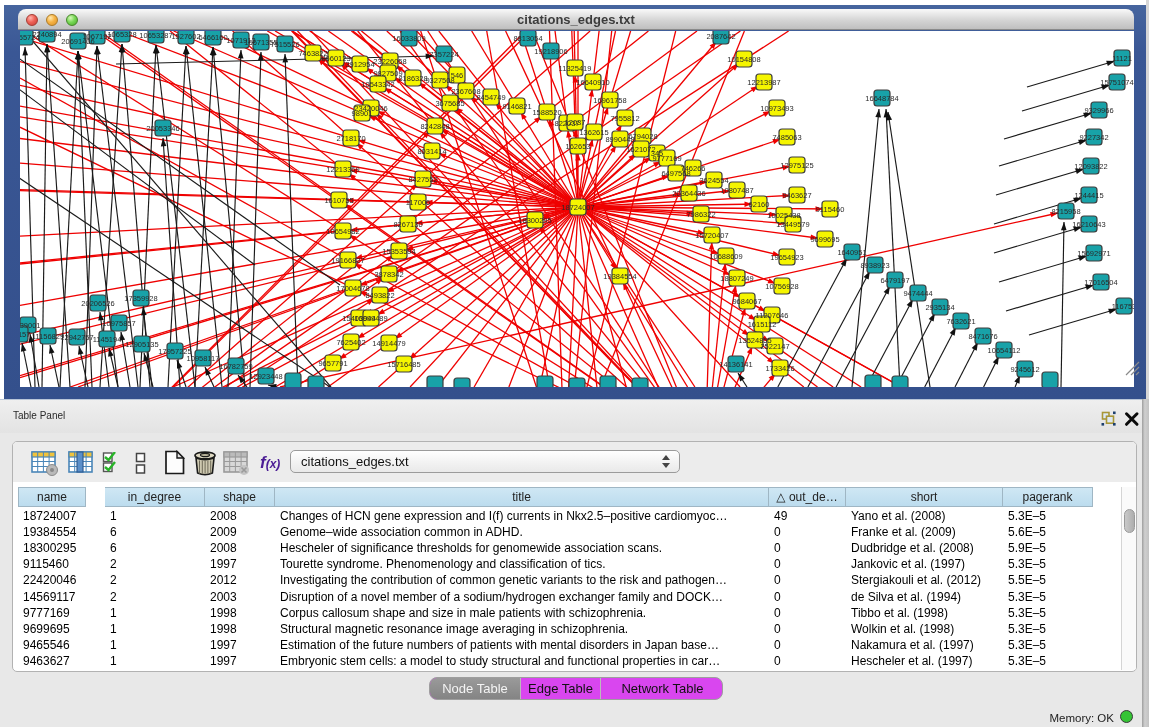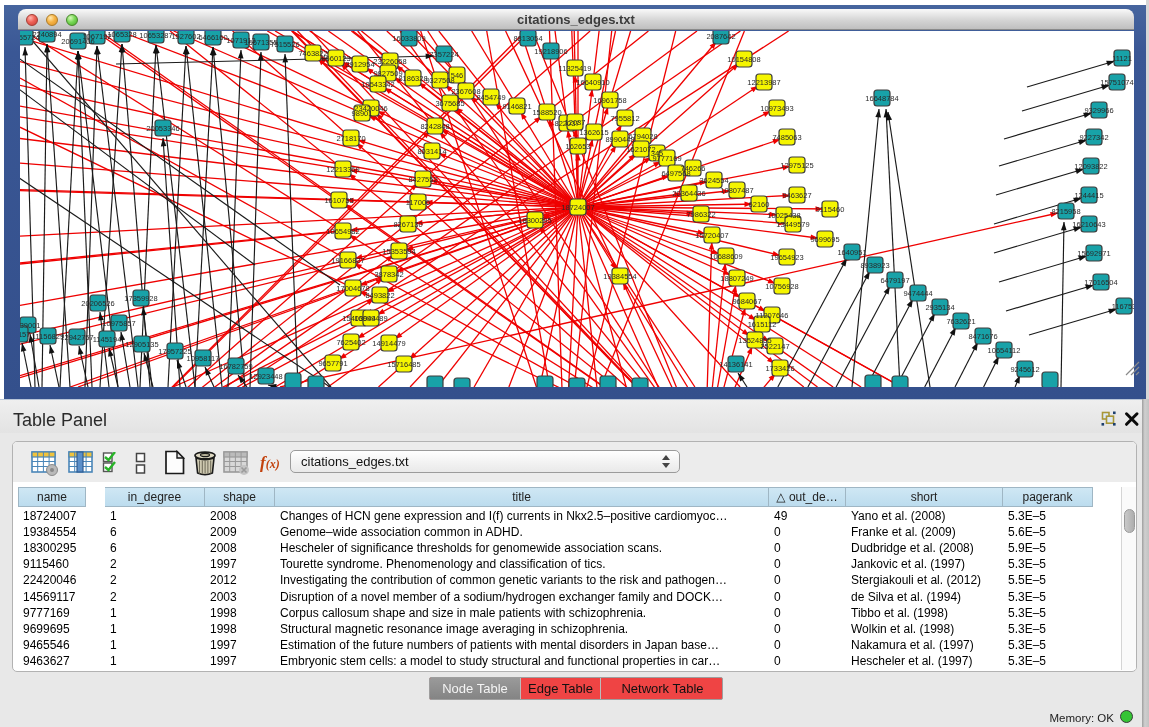--- a/index.html
+++ b/index.html
@@ -10,34 +10,34 @@
 #titlebar{position:absolute;left:0;top:0;width:1116px;height:21px;border-radius:8px 8px 0 0;background:linear-gradient(#f9f9f9,#d5d5d5 55%,#bfbfbf);border-bottom:1px solid #8a8a8a}
 #titlebar .t{position:absolute;left:0;right:0;top:3px;text-align:center;font-size:13px;font-weight:bold;color:#3c3c3c}
 .tl{position:absolute;top:5px;width:12px;height:12px;border-radius:50%}
 #tlr{left:8px;background:radial-gradient(circle at 35% 30%,#ffb3ab,#ee6156 45%,#c63f36);border:0.5px solid #a53c33}
 #tly{left:28px;background:radial-gradient(circle at 35% 30%,#ffe9b0,#f6b242 45%,#d9912e);border:0.5px solid #ad7b26}
 #tlg{left:48px;background:radial-gradient(circle at 35% 30%,#d6f8b8,#78d856 45%,#4aaa28);border:0.5px solid #46862a}
 #rightstrip{position:absolute;left:1146px;top:0;width:3px;height:399px;background:#d6d6d6}
 #rightstrip2{position:absolute;left:1142px;top:399px;width:7px;height:328px;background:linear-gradient(90deg,#9e9e9e,#cfcfcf 40%,#c2c2c2)}
 #tp{position:absolute;left:0;top:399px;width:1142px;height:328px;background:#e8e8e8}
 #tphead{position:absolute;left:0;top:0;width:1142px;height:34px;background:linear-gradient(#efefef,#e3e3e3);border-top:1px solid #b9c6d8}
-#tphead .t{position:absolute;left:13px;top:10px;font-size:18px;color:#2a2a2a}
+#tphead .t{position:absolute;left:13px;top:10px;font-size:10px;color:#2a2a2a}
 #container{position:absolute;left:12px;top:42px;width:1125px;height:231px;background:#fff;border:1px solid #b2b2b2;border-radius:5px;overflow:hidden}
 #toolbar{position:absolute;left:0;top:0;width:1123px;height:40px;background:#ececec}
 #combo{position:absolute;left:277px;top:8px;width:390px;height:23px;background:linear-gradient(#ffffff,#f1f1f1 60%,#e9e9e9);border:1px solid #9b9b9b;border-radius:5px}
 #combo .t{position:absolute;left:10px;top:3px;font-size:13px;color:#111}
 #thead{position:absolute;left:5px;top:45px;height:20px}
 .hc{position:absolute;top:0;height:20px;background:linear-gradient(#cfe7f4,#bcdcee);border:1px solid #9fb6c4;border-left:none;font-size:12px;color:#222;text-align:center;line-height:19px}
 .hc.first{border-left:1px solid #9fb6c4}
 #rows{position:absolute;left:5px;top:66px;width:1087px}
 .row{position:absolute;left:0;height:16px;font-size:12px;color:#000;white-space:nowrap}
 .cell{position:absolute;top:0;height:16px;line-height:16px;overflow:hidden}
 #vscroll{position:absolute;left:1108px;top:45px;width:16px;height:183px;background:#fafafa;border-left:1px solid #d5d5d5}
 #vthumb{position:absolute;left:2px;top:22px;width:11px;height:24px;background:linear-gradient(90deg,#c9c9c9,#adadad);border:1px solid #999;border-radius:6px}
-#tabs{position:absolute;left:429px;top:278px;width:294px;height:23px;background:#ef4444;border:1px solid #9e9e9e;border-radius:2px;overflow:hidden}
+#tabs{position:absolute;left:429px;top:278px;width:294px;height:23px;background:#d946ef;border:1px solid #9e9e9e;border-radius:8px;overflow:hidden}
 .tab{position:absolute;top:0;height:23px;font-size:13px;text-align:center;line-height:22px;color:#111}
 #tab1{left:0;width:90px;background:linear-gradient(#9a9a9a,#828282);color:#f4f4f4}
 #tab2{left:90px;width:80px;border-left:1px solid #bbb}
 #tab3{left:170px;width:124px;border-left:1px solid #bbb}
 #status{position:absolute;left:0;top:304px;width:1142px;height:24px}
 #status .t{position:absolute;right:28px;top:9px;font-size:11.5px;color:#222}
 #memdot{position:absolute;left:1120px;top:7px;width:13px;height:13px;border-radius:50%;background:#35c435;border:1.5px solid #3a3a3a}
 .ficon{position:absolute;top:10px}
 </style></head><body>
 <div id="app">
@@ -766,21 +766,21 @@
             <rect x="1" y="1" width="23" height="20" fill="#d8d8d8" stroke="#9a9a9a" stroke-width="1.6"></rect>
             <rect x="1" y="1" width="23" height="5" fill="#bbb" stroke="#9a9a9a" stroke-width="1.2"></rect>
             <line x1="6.7" y1="1" x2="6.7" y2="21" stroke="#9a9a9a" stroke-width="1"></line>
             <line x1="12.4" y1="1" x2="12.4" y2="21" stroke="#9a9a9a" stroke-width="1"></line>
             <line x1="18.1" y1="1" x2="18.1" y2="21" stroke="#9a9a9a" stroke-width="1"></line>
             <line x1="1" y1="10.5" x2="24" y2="10.5" stroke="#9a9a9a" stroke-width="1"></line>
             <line x1="1" y1="15.5" x2="24" y2="15.5" stroke="#9a9a9a" stroke-width="1"></line>
             <circle cx="21" cy="19" r="5" fill="#c4c4c4"></circle>
             <path d="M18.5 16.5 L23.5 21.5 M23.5 16.5 L18.5 21.5" stroke="#9a9a9a" stroke-width="1.6"></path>
           </svg>
-          <div style="position:absolute;left:247px;top:11px;font-family:Liberation Serif, serif;font-style:italic;font-weight:bold;font-size:17px;color:#c2410c">f<span style="font-size:12px">(x)</span></div>
+          <div style="position:absolute;left:247px;top:11px;font-family:Liberation Sans, sans-serif;font-style:italic;font-weight:bold;font-size:17px;color:#4c1d95">f<span style="font-size:12px">(x)</span></div>
       <div id="combo">
             <div class="t">citations_edges.txt</div>
         <svg width="10" height="14" style="position:absolute;right:8px;top:4px">
           <path d="M5 0 L9 5 L1 5 Z" fill="#444"></path>
               <path d="M5 13 L9 8 L1 8 Z" fill="#444"></path>
         </svg>
       </div>
     </div>
     <div id="thead">
           <div class="hc first" style="left:0px;width:68px">name</div>

